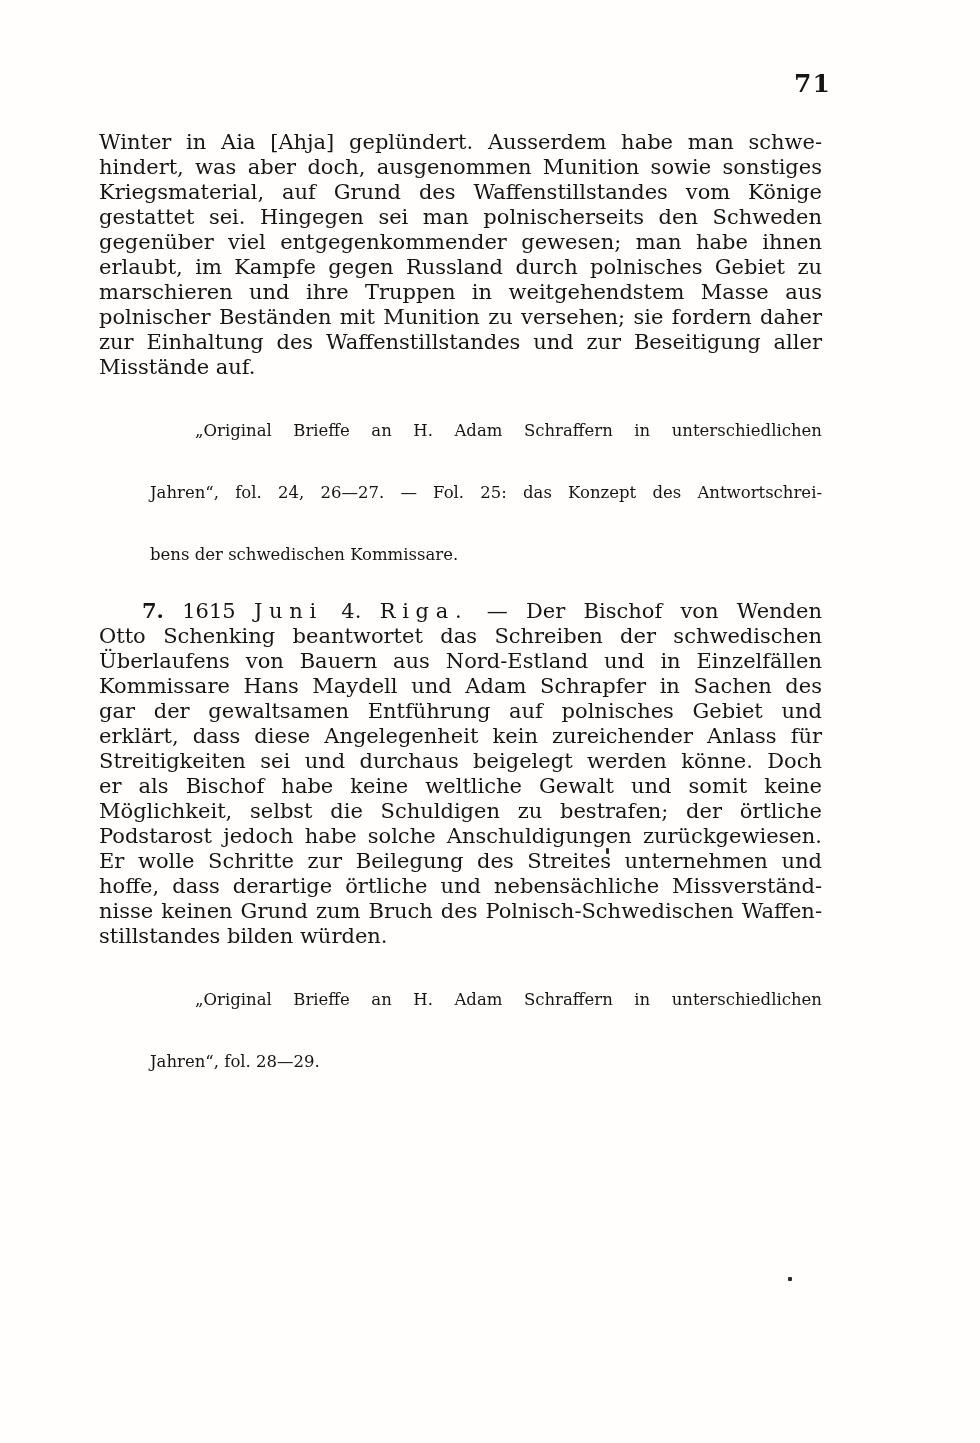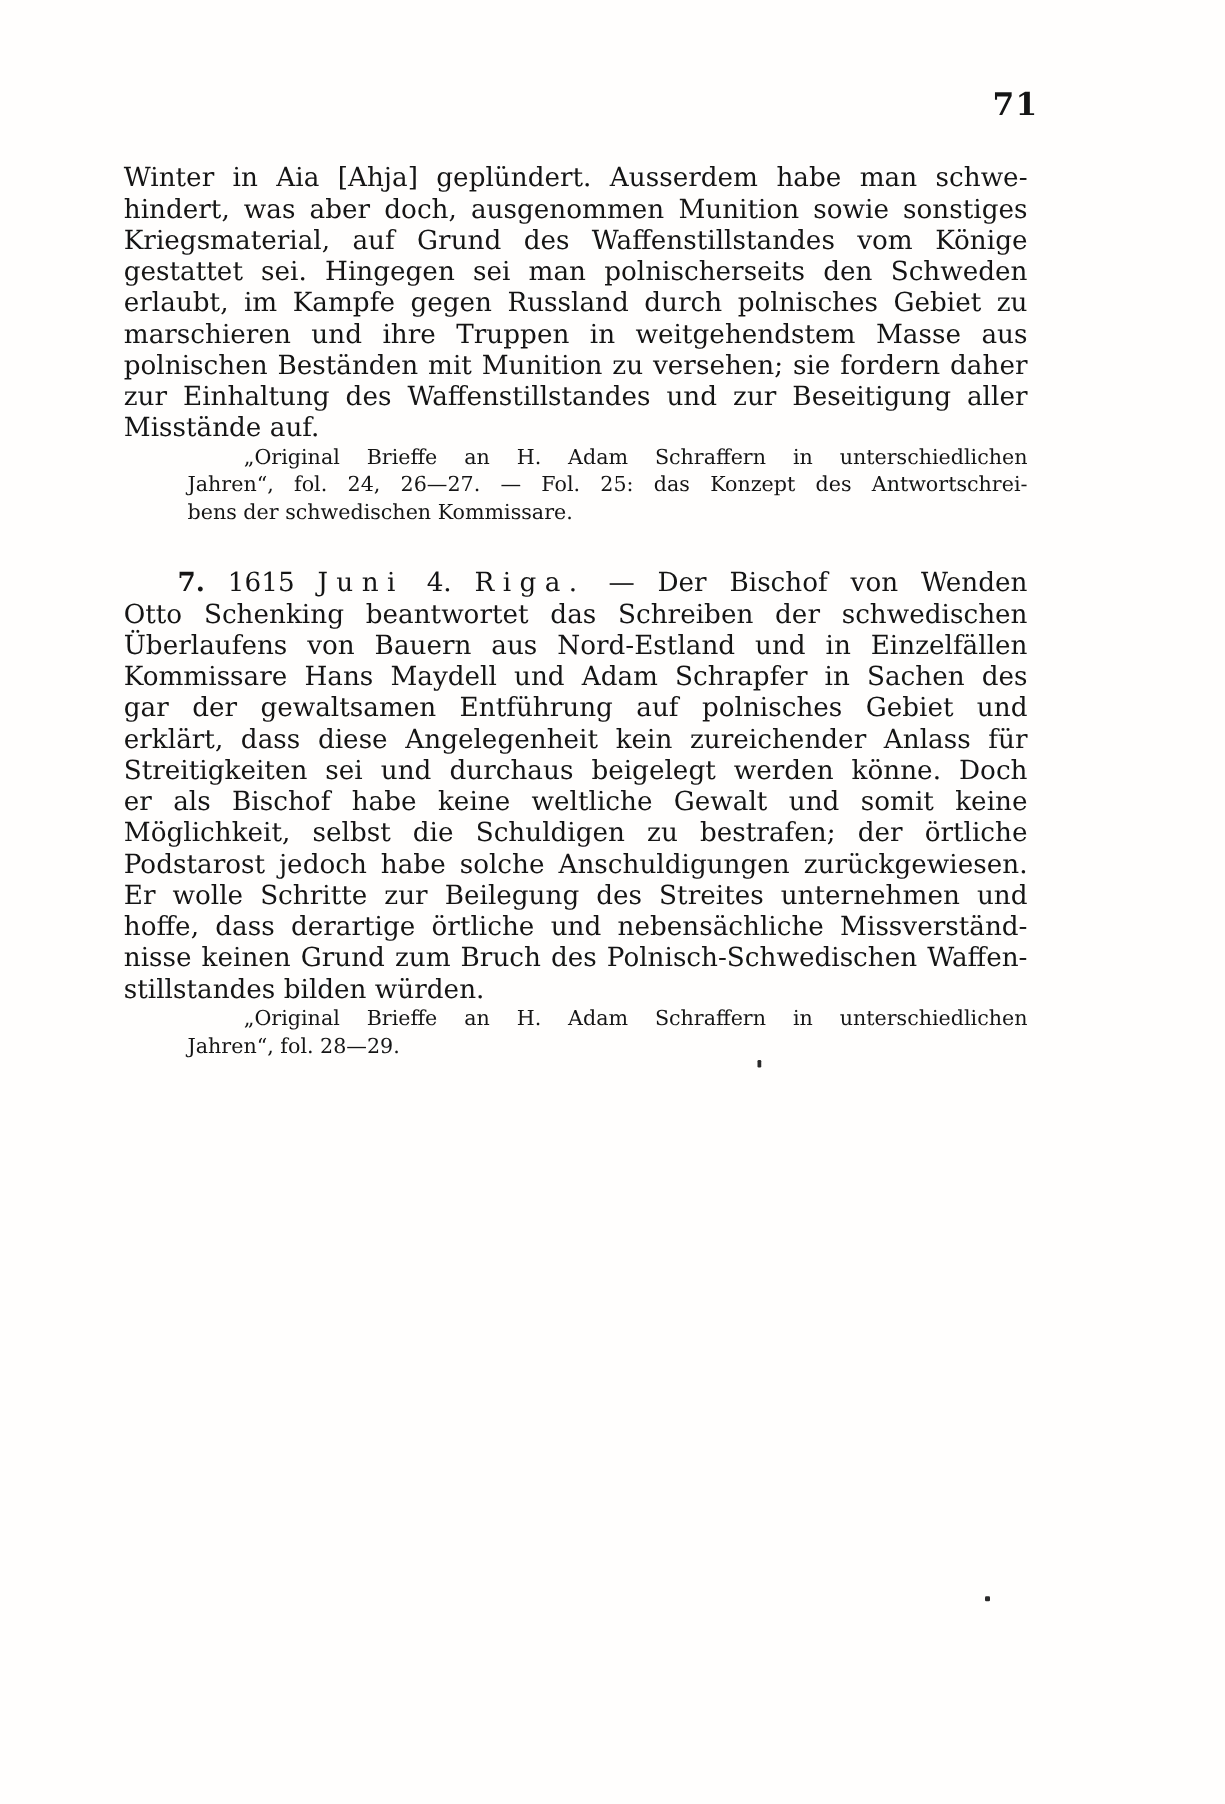--- a/index.html
+++ b/index.html
@@ -42,20 +42,21 @@
     -moz-text-align-last: left;
   }
   .indent-entry { text-indent: 43px; margin-top: 32px; }
   .citation {
     margin-left: 51px;
     width: 672px;
   }
   .citation .line {
     font-size: 16.5px;
     line-height: 22px;
+    margin-top: 40px;
   }
   .citation .first { text-indent: 45px; }
   .entry7 { margin-top: 8px; }
   .bold { font-weight: bold; }
   .sperr { letter-spacing: 0.32em; }
   .speck {
     position: absolute;
     background: #2a2a2a;
     border-radius: 1px;
   }
@@ -69,23 +70,24 @@
 
   <div class="page-number">71</div>
 
   <div class="text-block">
 
     <div class="para">
       <div class="line">Winter in Aia [Ahja] geplündert.  Ausserdem habe man schwe-</div>
       <div class="line">hindert, was aber doch, ausgenommen Munition sowie sonstiges</div>
       <div class="line">Kriegsmaterial, auf Grund des Waffenstillstandes vom Könige</div>
       <div class="line">gestattet sei.  Hingegen sei man polnischerseits den Schweden</div>
+      <div class="line">gegenüber viel entgegenkommender gewesen; man habe ihnen</div>
       <div class="line">erlaubt, im Kampfe gegen Russland durch polnisches Gebiet zu</div>
       <div class="line">marschieren und ihre Truppen in weitgehendstem Masse aus</div>
-      <div class="line">polnischen Beständen mit Munition zu versehen; sie fordern daher</div>
+      <div class="line">polnischer Beständen mit Munition zu versehen; sie fordern daher</div>
       <div class="line">zur Einhaltung des Waffenstillstandes und zur Beseitigung aller</div>
       <div class="line last">Misstände auf.</div>
     </div>
 
     <div class="citation">
       <div class="line first">„Original Brieffe an H. Adam Schraffern in unterschiedlichen</div>
       <div class="line">Jahren“, fol. 24, 26—27. — Fol. 25: das Konzept des Antwortschrei-</div>
       <div class="line last">bens der schwedischen Kommissare.</div>
     </div>
 

